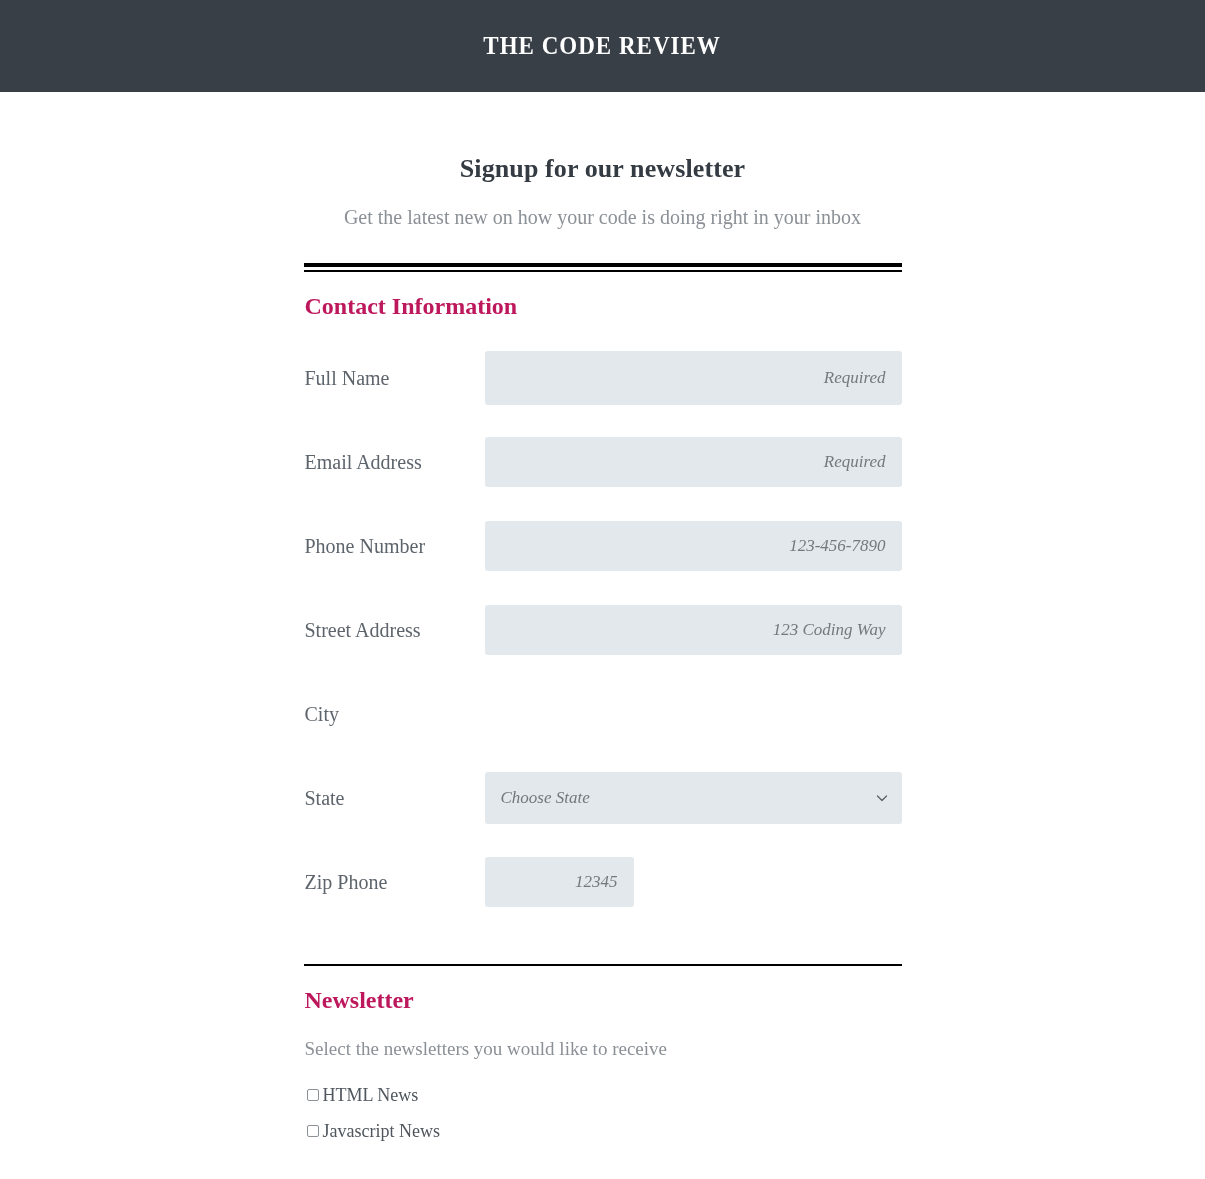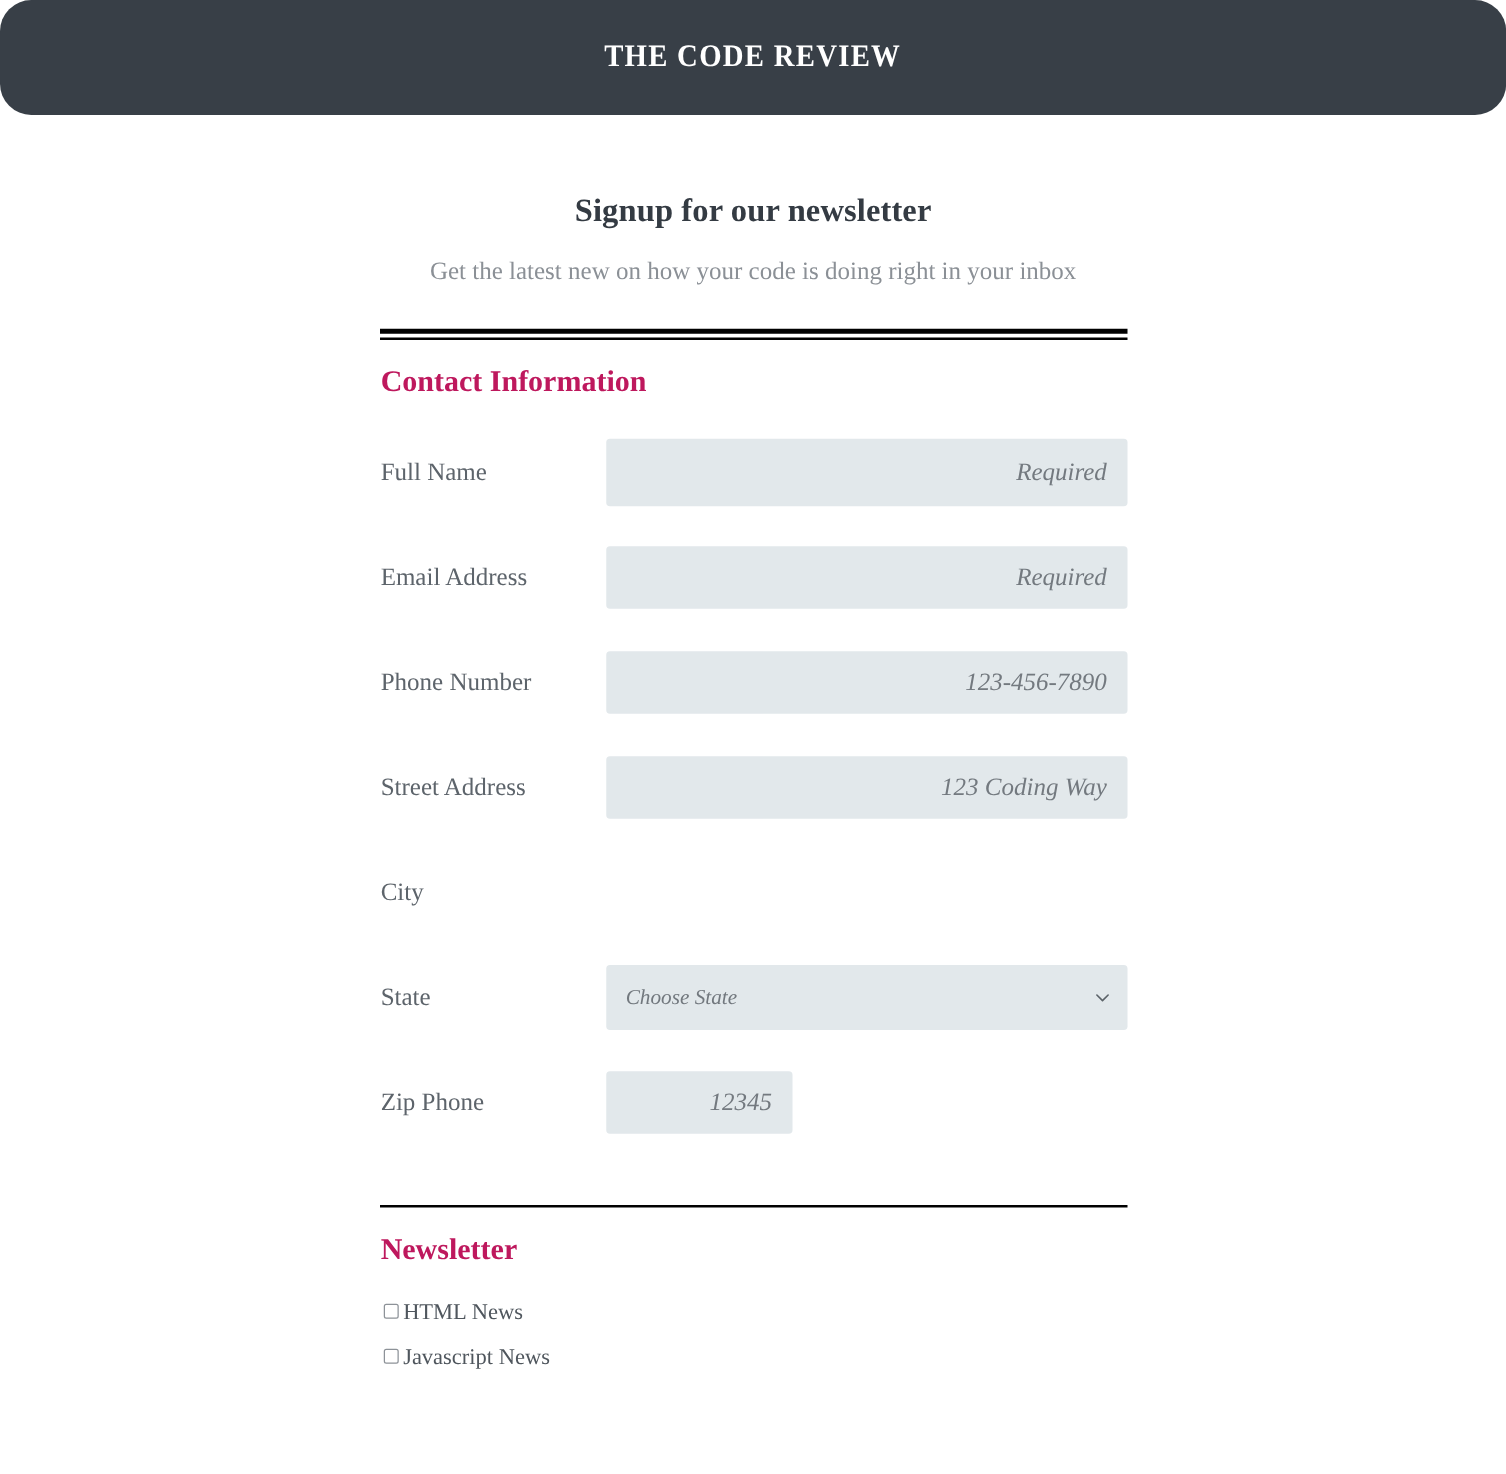--- a/index.html
+++ b/index.html
@@ -15,21 +15,20 @@
     color: #373e45;
   }
 
   
   .site-header {
     height: 92px;
     background: #383f47;
     display: flex;
     align-items: center;
     justify-content: center;
-    border-radius: 25px;
   }
   .site-title {
     color: #ffffff;
     font-family: "Liberation Serif", "DejaVu Serif", serif;
     font-weight: bold;
     font-size: 25px;
     letter-spacing: 1.1px;
     transform: scaleX(0.92);
   }
 
@@ -107,21 +106,21 @@
   }
   .text-input {
     width: 100%;
     box-sizing: border-box;
     background: #e2e8eb;
     border: none;
     border-radius: 3px;
     height: 50px;
     padding: 0 16px;
     font-family: "Liberation Serif", "DejaVu Serif", serif;
-    font-size: 20px;
+    font-size: 17px;
     color: #6e757c;
     text-align: right;
     outline: none;
   }
   .text-input::placeholder {
     color: #73797f;
     font-style: italic;
     opacity: 1;
   }
   .text-input.tall { height: 54px; }
@@ -254,20 +253,21 @@
       <div class="field-control">
         <input class="text-input short" type="text" placeholder="12345" style="">
       </div>
     </div>
 
   </div>
 
   <div class="rule-single"></div>
 
   <h2 class="section-title">Newsletter</h2>
+  <p class="section-note">Select the newsletters you would like to receive</p>
 
   <div class="checkbox-list">
 
     <label class="checkbox-row">
       <span class="checkbox-box"></span>
       <span class="checkbox-label">HTML News</span>
     </label>
 
 
     <label class="checkbox-row">

